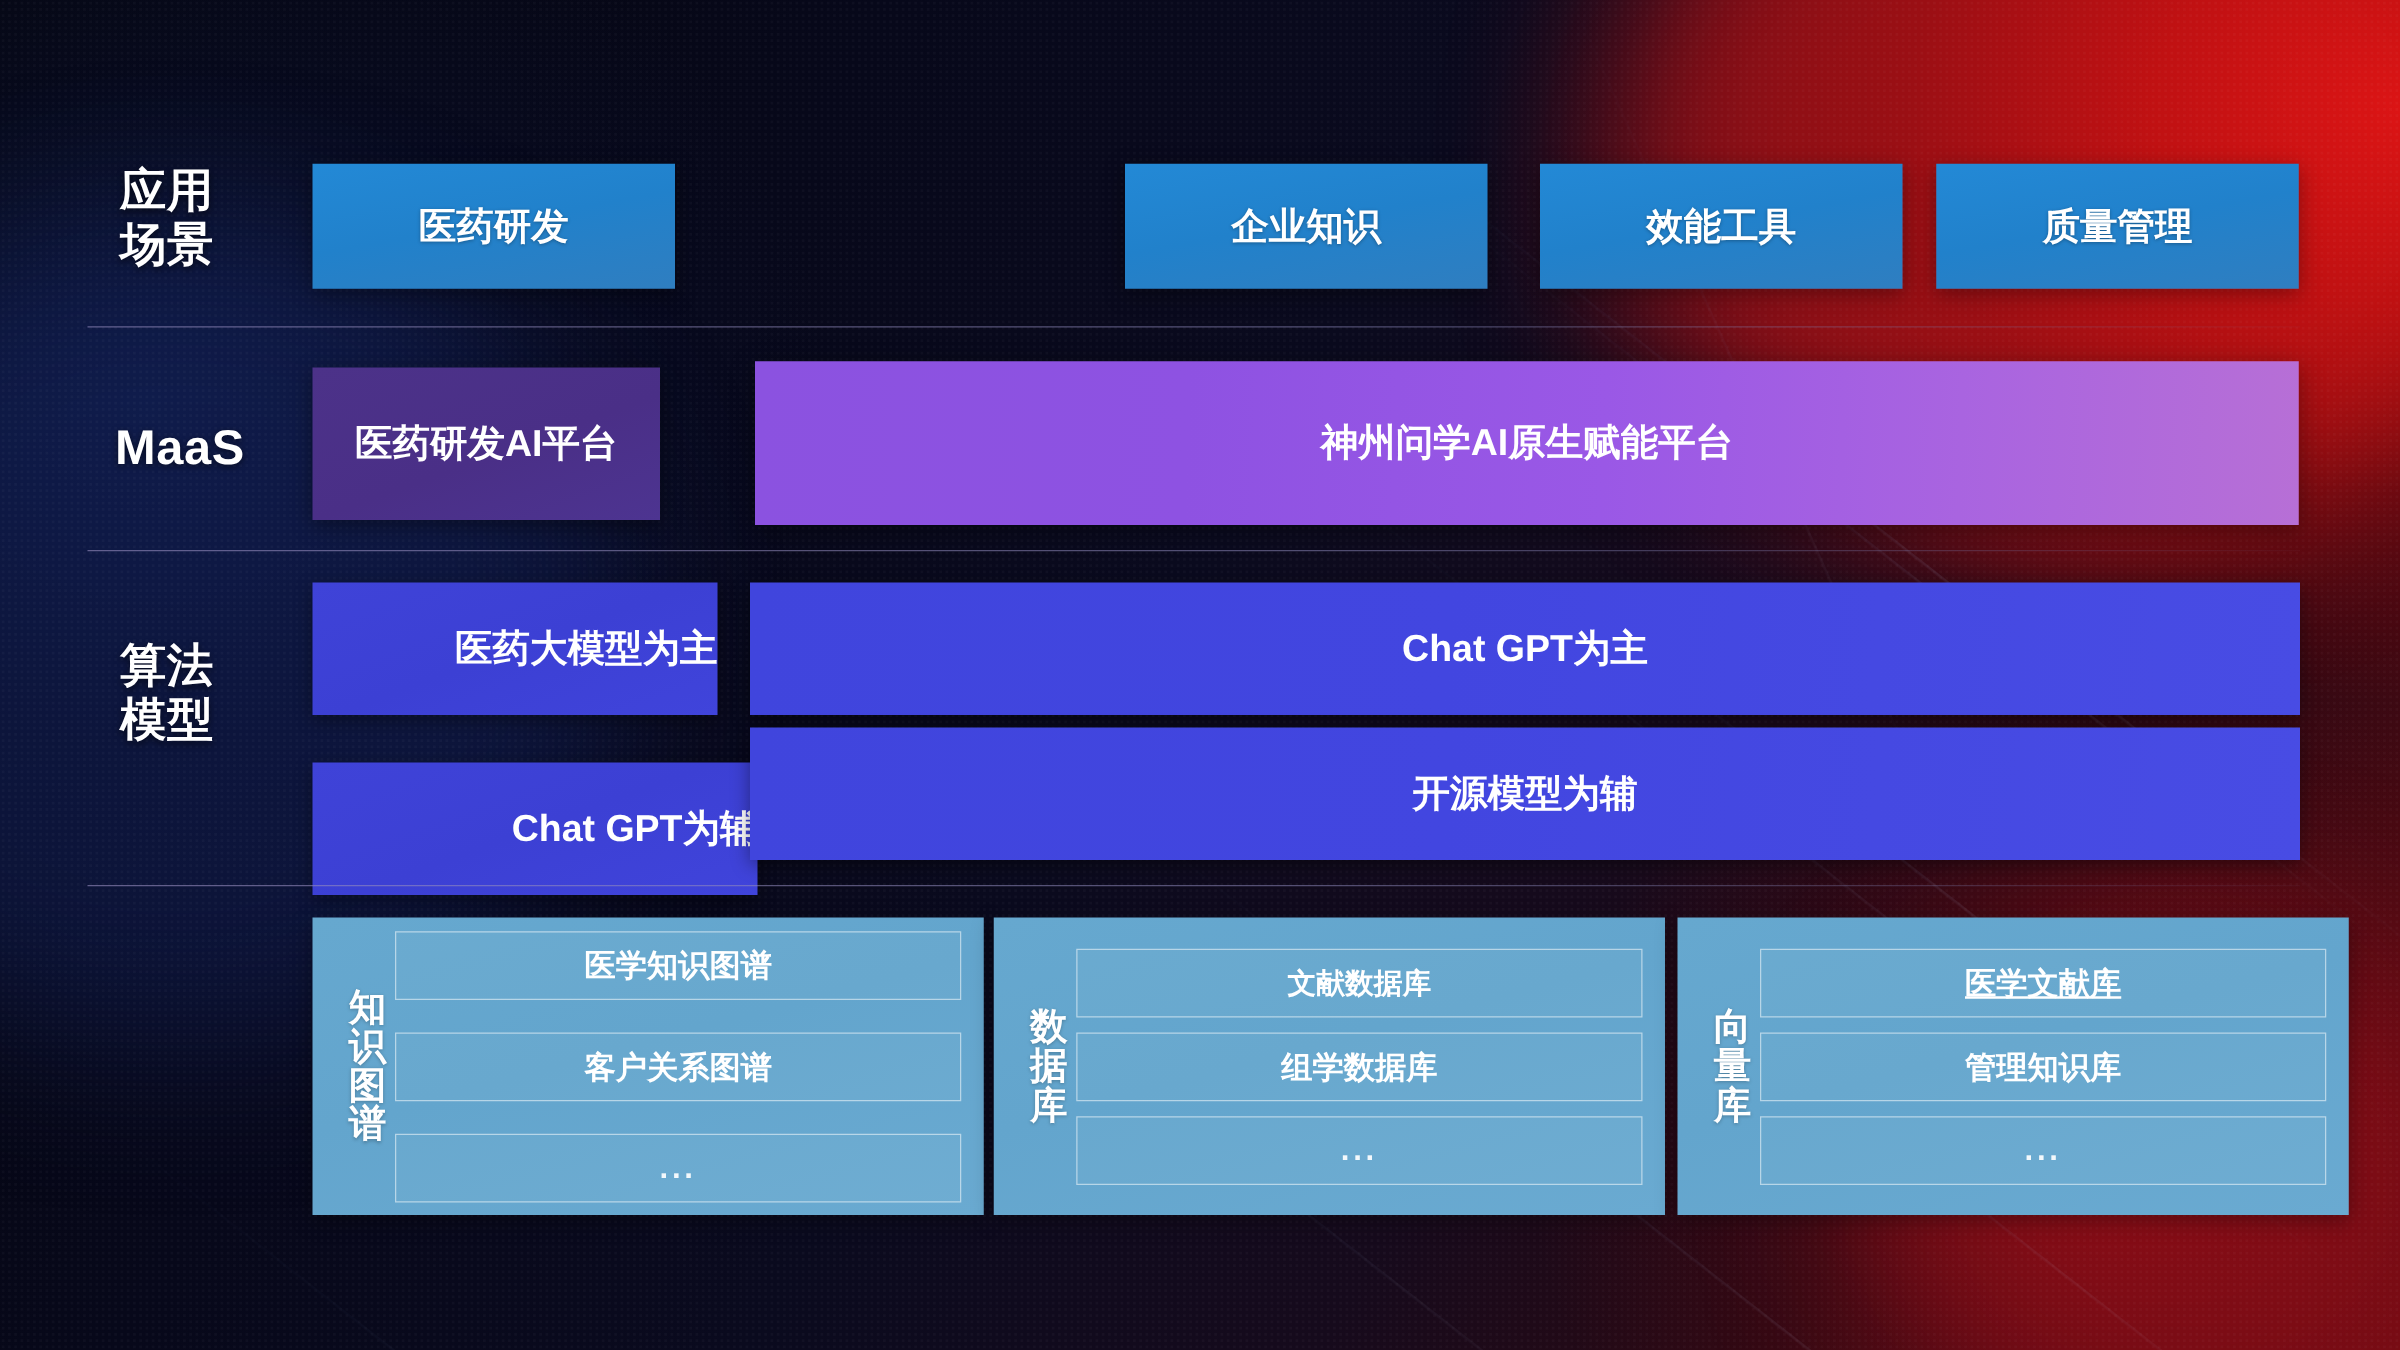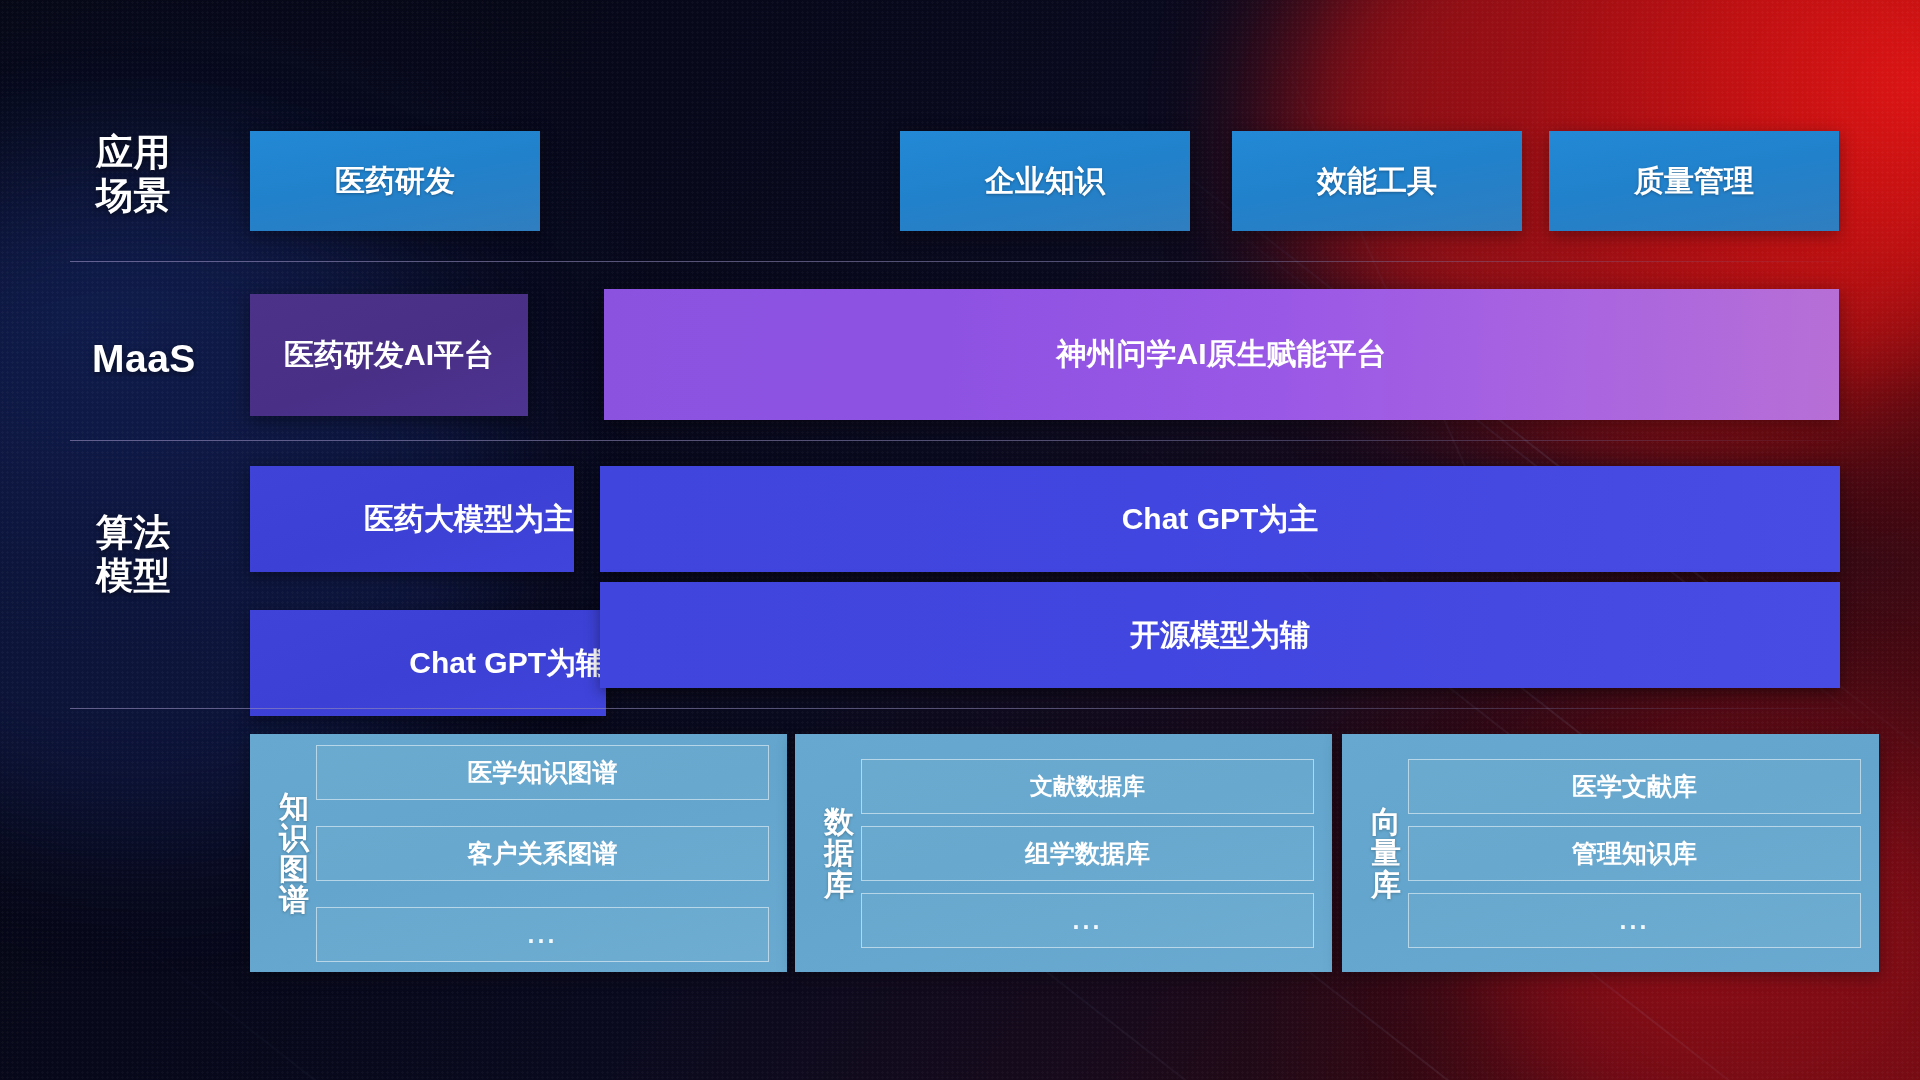--- a/index.html
+++ b/index.html
@@ -266,21 +266,21 @@
           <span>...</span>
         </div>
       </div>
     </div>
 
     <div class="kgroup" style="left:1342px; top:734px; width:497px; height:238px; padding:0 18px 0 22px;">
       <div class="kgroup-label" style="font-size: 30px; white-space: pre-line;">向
 量
 库</div>
       <div class="kgroup-items">
-        <div class="kitem" style="height:53px; margin:6px 0; font-size:25px;">
+        <div class="kitem" style="height:53px; margin:6px 0; font-size:25px;text-decoration:underline;">
           <span>医学文献库</span>
         </div>
         <div class="kitem" style="height:53px; margin:6px 0; font-size:25px;">
           <span>管理知识库</span>
         </div>
         <div class="kitem ellipsis" style="height:53px; margin:6px 0; font-size:25px;">
           <span>...</span>
         </div>
       </div>
     </div>

